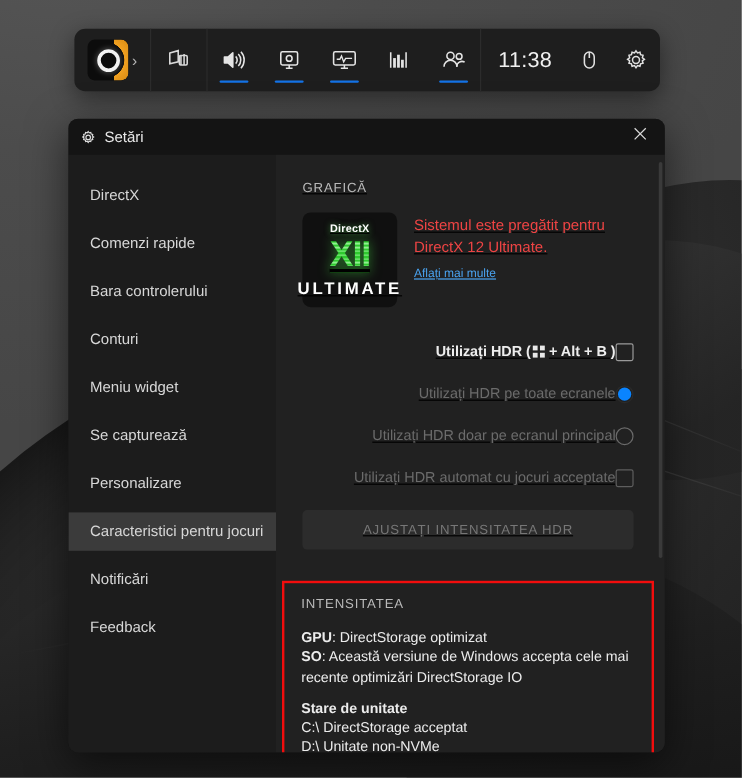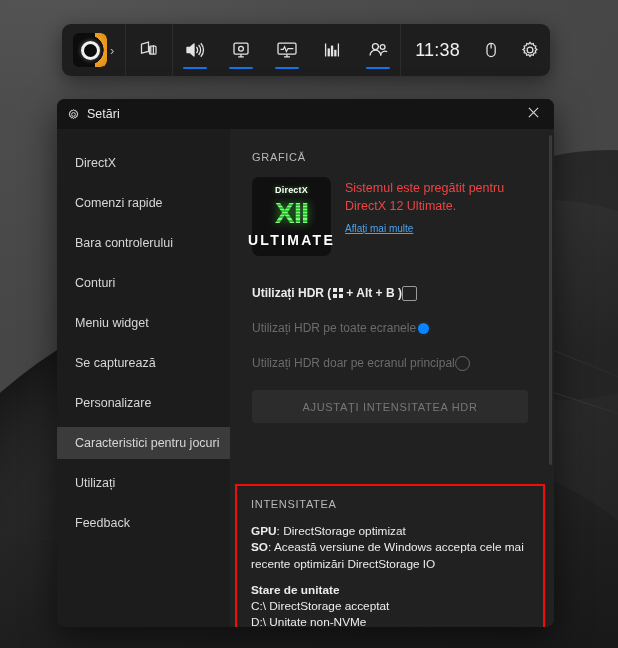--- a/index.html
+++ b/index.html
@@ -168,20 +168,21 @@
   .side-item.active {
     background: #3b3b3b;
   }
 
   .content {
     flex: 1 1 auto;
     background: #212121;
     position: relative;
     padding: 0;
     overflow: hidden;
+    text-decoration: underline;
   }
   .content-inner { padding: 22px 22px 0 22px; }
 
   .sect-head {
     color: #b9b9b9;
     font-size: 11px;
     letter-spacing: .7px;
     margin-bottom: 14px;
   }
 
@@ -219,21 +220,21 @@
   .gfx-msg {
     color: #ef4444; font-size: 12.5px; line-height: 1.45;
     max-width: 205px;
   }
   .gfx-link {
     color: #4aa3f0; font-size: 10px; margin-top: 8px; display: inline-block;
   }
 
   .opt-row {
     display: flex; align-items: center;
-    justify-content: flex-start;
+    justify-content: flex-end;
     height: 30px;
     margin-bottom: 5px;
     padding-right: 4px;
   }
   .opt-label { font-size: 12px; color: #ededed; display: flex; align-items: center; }
   .opt-label.bold { font-weight: bold; }
   .opt-label.dim { color: #6b6b6b; }
   .winkey {
     display: inline-block;
     width: 10px; height: 10px;
@@ -459,21 +460,21 @@
         <div class="side-item">
           <span>Se capturează</span>
         </div>
         <div class="side-item">
           <span>Personalizare</span>
         </div>
         <div class="side-item active">
           <span>Caracteristici pentru jocuri</span>
         </div>
         <div class="side-item">
-          <span>Utilizați</span>
+          <span>Notificări</span>
         </div>
         <div class="side-item">
           <span>Feedback</span>
         </div>
       </div>
 
       <div class="content">
         <div class="content-inner">
 
           <div class="sect-head">GRAFICĂ</div>
@@ -505,20 +506,24 @@
             <div class="rdo checked">
                 <i></i>
               </div>
           </div>
 
           <div class="opt-row">
             <div class="opt-label dim">Utilizați HDR doar pe ecranul principal</div>
             <div class="rdo"></div>
           </div>
 
+          <div class="opt-row">
+            <div class="opt-label dim">Utilizați HDR automat cu jocuri acceptate</div>
+            <div class="cbx dim"></div>
+          </div>
 
           <div class="hdr-btn">AJUSTAȚI INTENSITATEA HDR</div>
         </div>
 
         <div class="ds-wrap">
           <div class="ds-head">INTENSITATEA</div>
 
           <div class="ds-line">
             <b>GPU</b><span>: </span><span>DirectStorage optimizat</span>
           </div>

